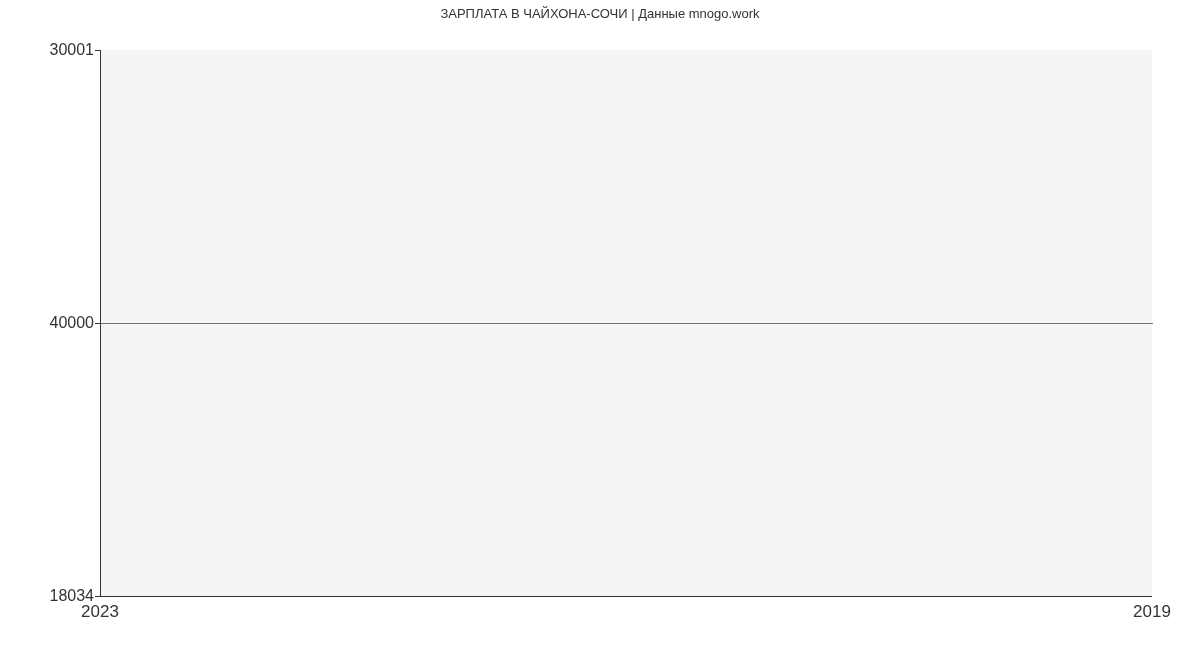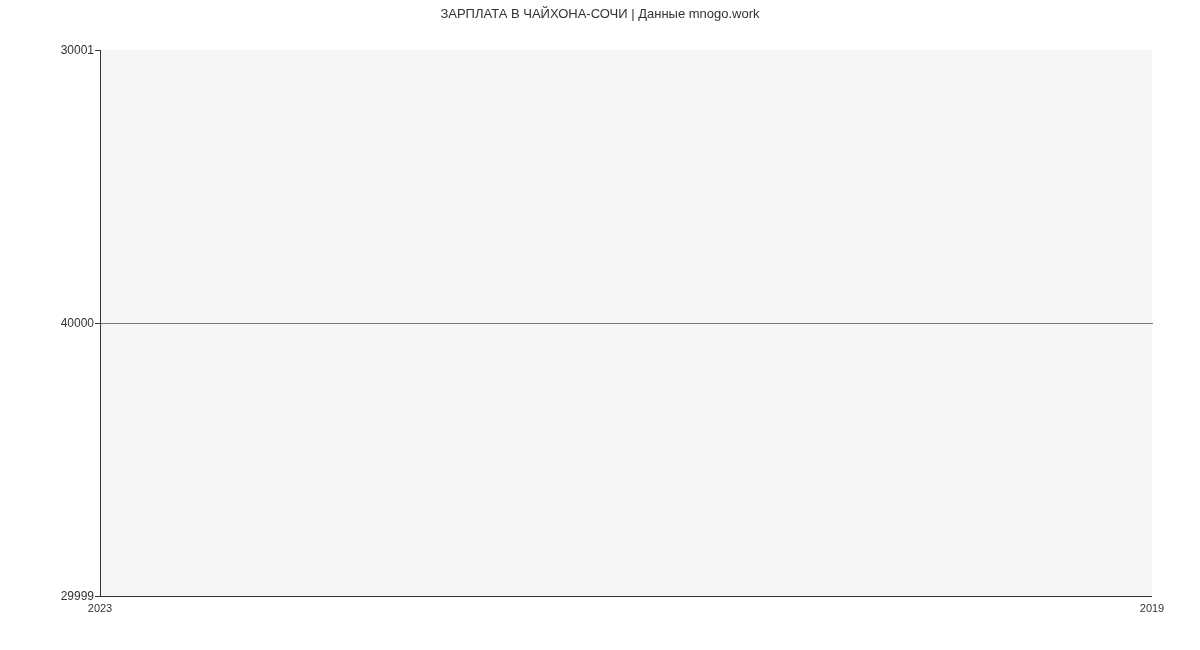--- a/index.html
+++ b/index.html
@@ -33,37 +33,37 @@
     width: 1052px;
     height: 547px;
     background: #f5f5f5;
     border-left: 1px solid #333;
     border-bottom: 1px solid #333;
     box-sizing: border-box;
   }
   .y-tick {
     position: absolute;
     right: 1106px; 
-    font-size: 12px;
+    font-size: 16px;
     color: #333;
     text-align: right;
     transform: translateY(-50%);
     white-space: nowrap;
   }
   .y-tick-mark {
     position: absolute;
     left: 95px;
     width: 5px;
     height: 1px;
     background: #333;
   }
   .x-tick {
     position: absolute;
     top: 602px;
-    font-size: 11px;
+    font-size: 17px;
     color: #333;
     transform: translateX(-50%);
     white-space: nowrap;
   }
   .data-line {
     position: absolute;
     height: 0;
     border-top: 1.5px solid #3d7fd6;
   }
 </style>
@@ -73,21 +73,21 @@
 <div class="container">
 
   <div class="title">ЗАРПЛАТА В ЧАЙХОНА-СОЧИ | Данные mnogo.work</div>
 
   <div class="y-tick-mark" style="top:50px"></div>
   <div class="y-tick-mark" style="top:323px"></div>
   <div class="y-tick-mark" style="top:596px"></div>
 
   <div class="y-tick" style="top:50px">30001</div>
   <div class="y-tick" style="top:323px">40000</div>
-  <div class="y-tick" style="top:596px">29999</div>
+  <div class="y-tick" style="top:596px">18034</div>
 
   <div class="x-tick" style="left:100px">2023</div>
   <div class="x-tick" style="left:1152px">2019</div>
 
   <div class="plot-area">
 
     <div class="data-line" style="left:0; width:1052px; top:273px"></div>
   </div>
 
 </div>

